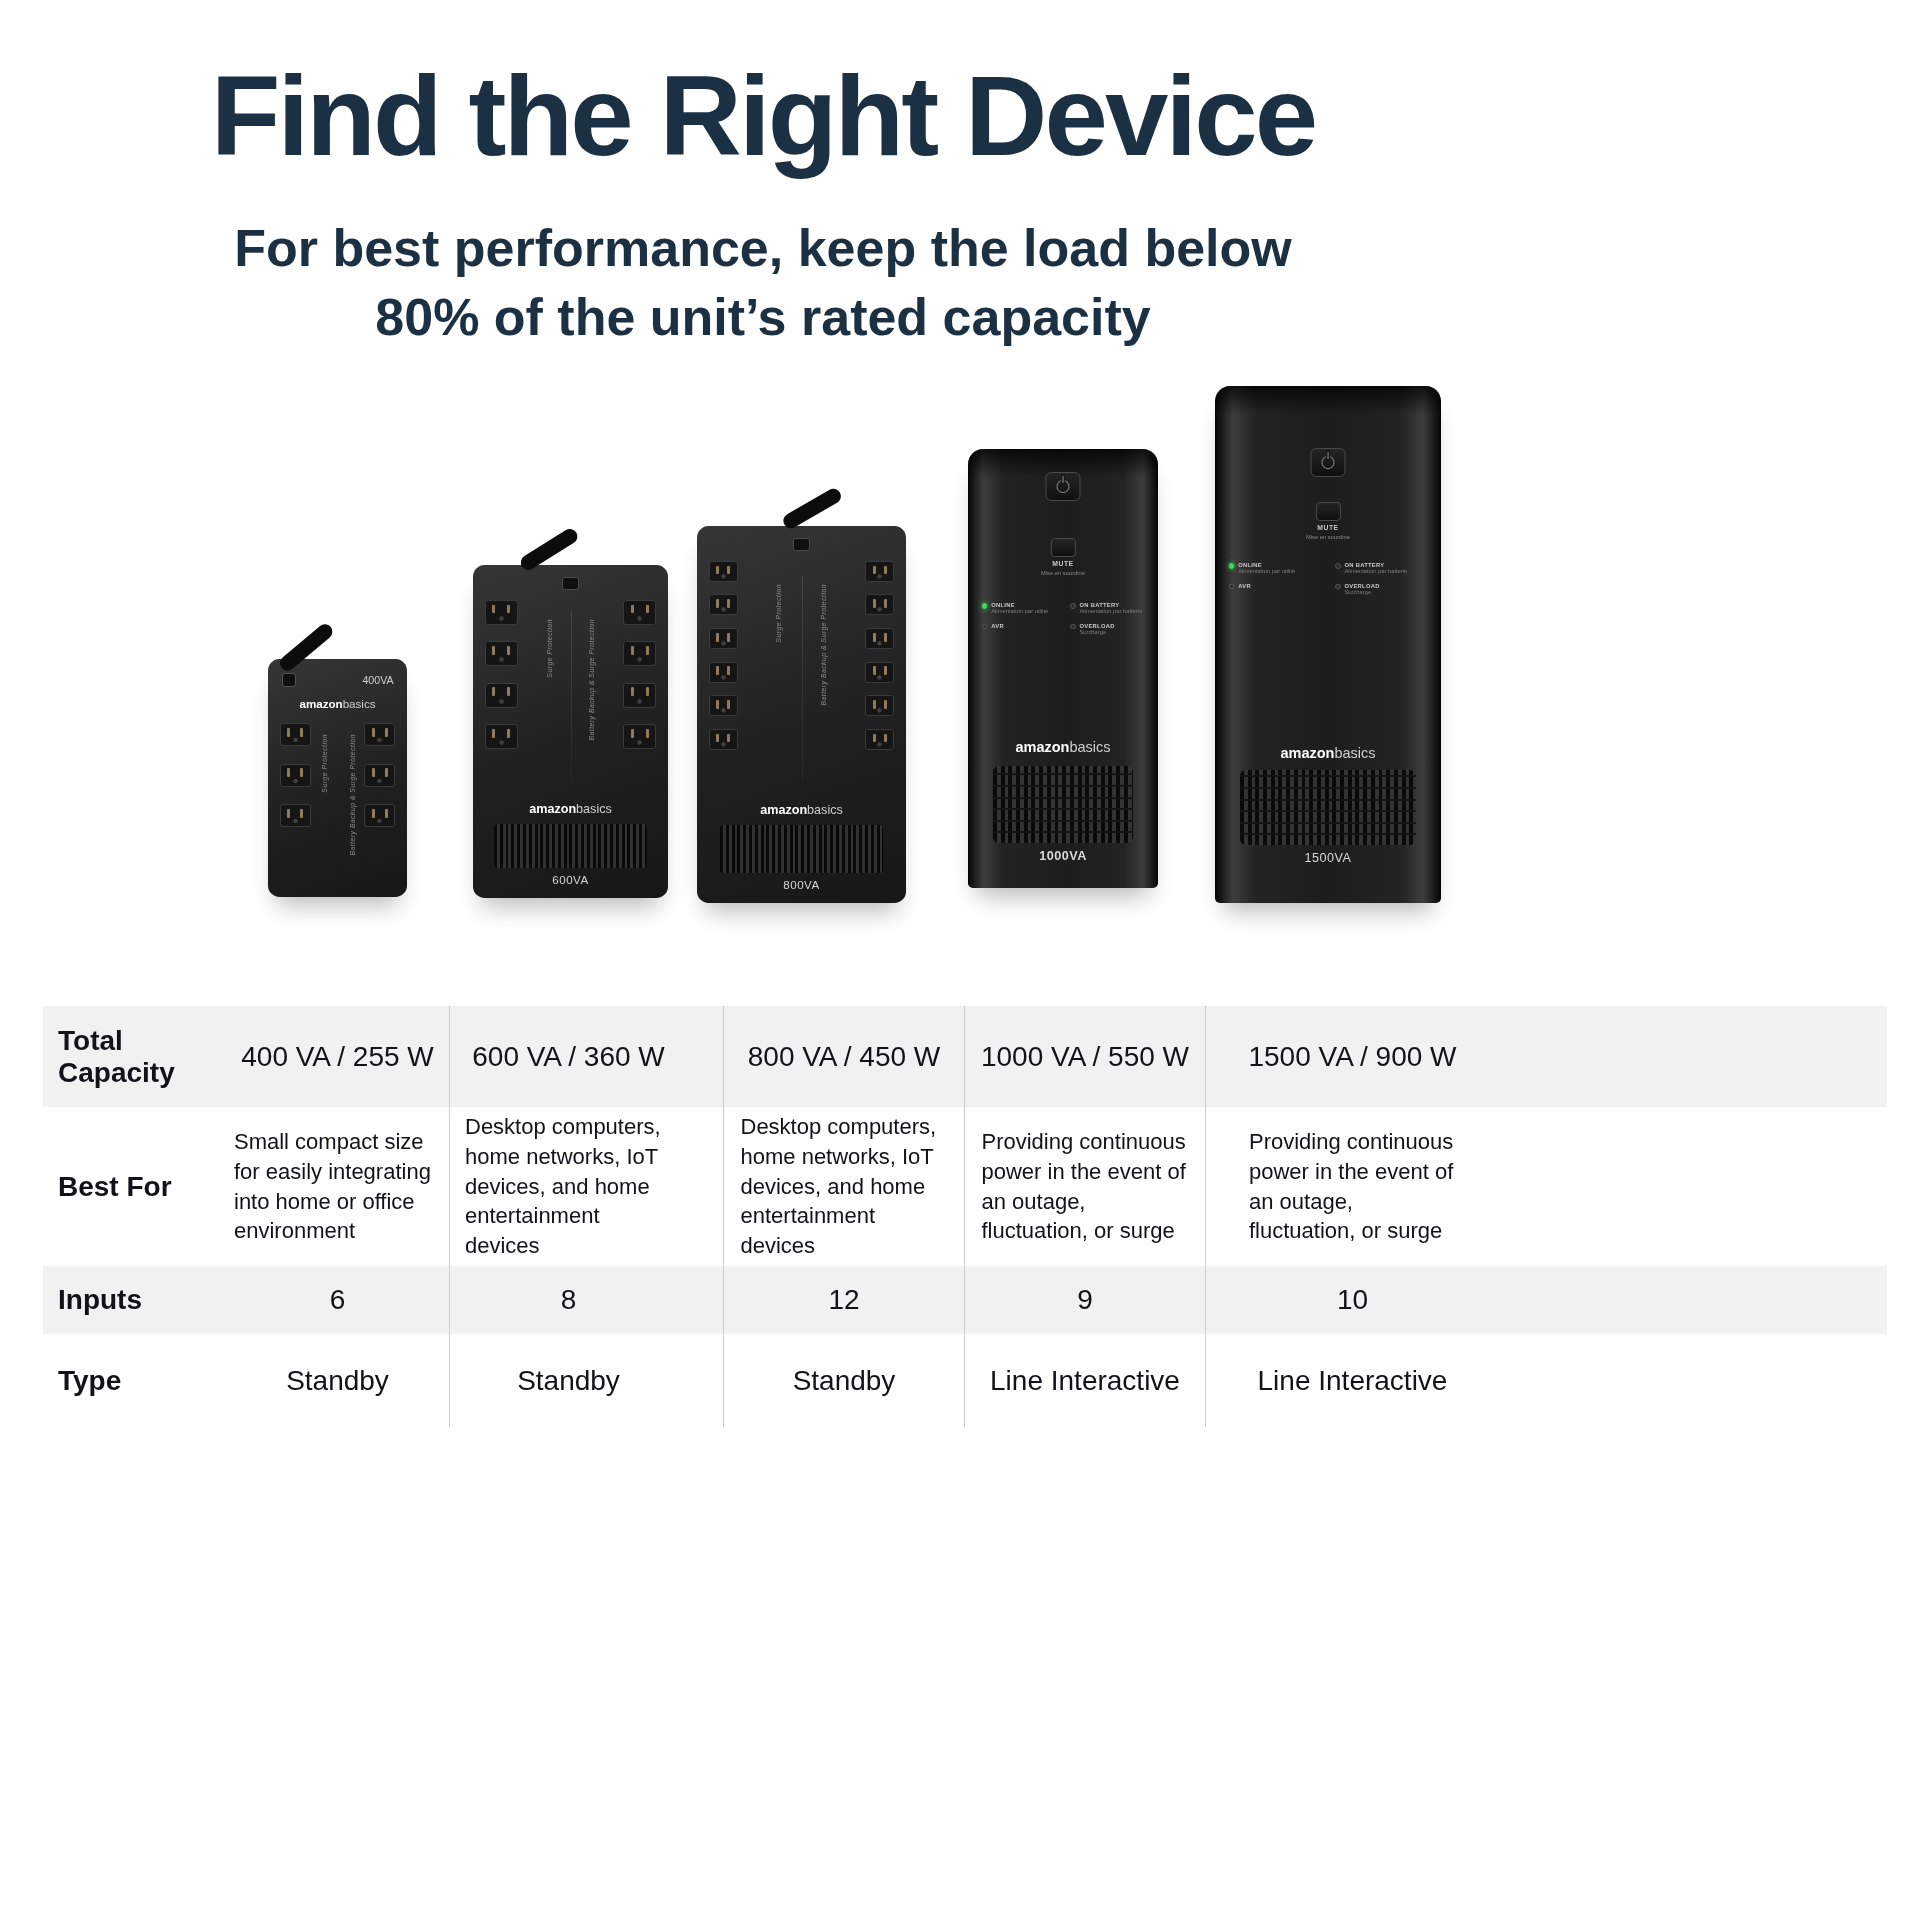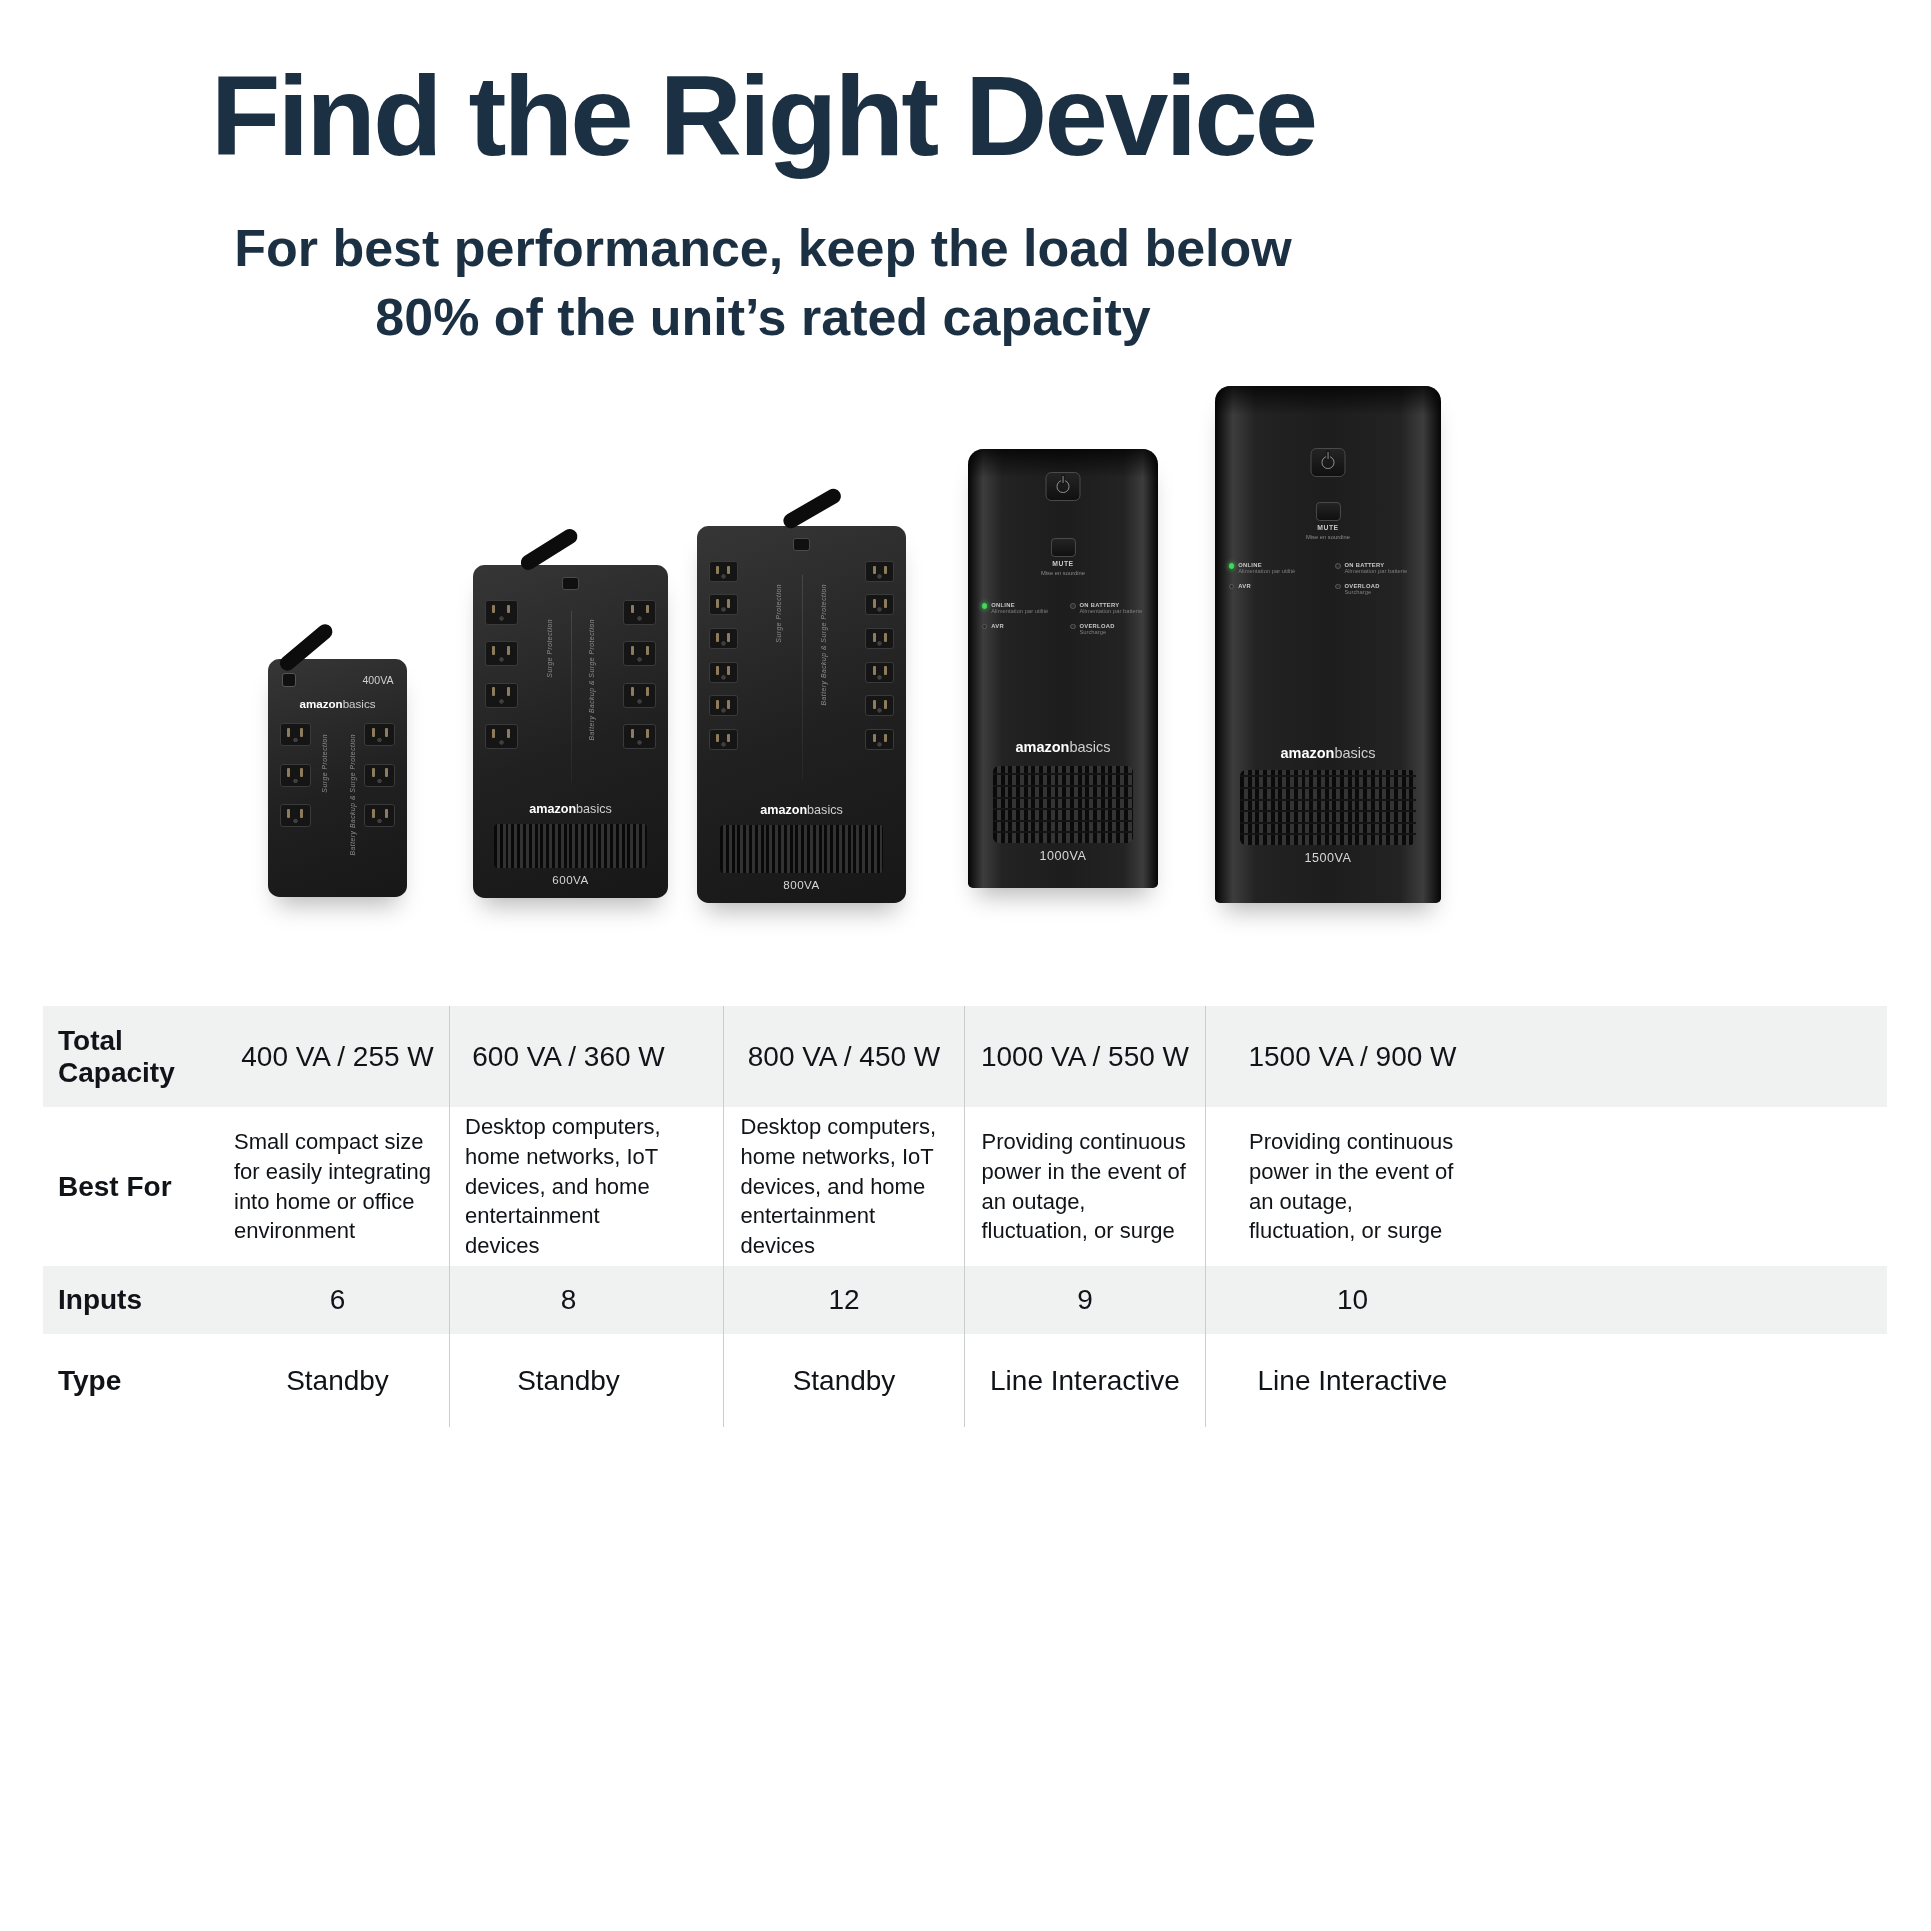--- a/index.html
+++ b/index.html
@@ -83,21 +83,21 @@
   .led-txt{display:flex;flex-direction:column;}
   .led-main{font-size:5.8px;font-weight:700;color:#c9c9c9;letter-spacing:0.3px;}
   .led-sub{font-size:5.8px;color:#7e7e7e;}
   .brand.tw{position:absolute;width:100%;text-align:center;font-size:14.5px;}
   .t4 .brand.tw{top:290px;} .t5 .brand.tw{top:359px;}
   .grille{position:absolute;left:25px;right:25px;background:
           repeating-linear-gradient(0deg,transparent 0 9.7px,#141414 9.7px 11.6px),
           repeating-linear-gradient(90deg,#0a0a0a 0 3.9px,#343434 3.9px 7.7px);border-radius:5.8px;}
   .t4 .grille{top:317px;height:77px;} .t5 .grille{top:384px;height:75px;}
   .va-b{position:absolute;width:100%;text-align:center;font-size:12.6px;color:#d8d8d8;letter-spacing:0.5px;}
-  .t4 .va-b{top:400px;} .t5 .va-b{top:465px;}
+  .t4 .va-b{top:400px;font-weight:bold;} .t5 .va-b{top:465px;}
 
   
   .table{position:absolute;left:43px;top:1006px;width:1844px;}
   .trow{display:flex;box-sizing:border-box;}
   .trow.band{background:#f0f1f1;}
   .r1{height:101px;} .r2{height:159px;} .r3{height:68px;} .r4{height:93px;}
   .tcell{box-sizing:border-box;display:flex;align-items:center;justify-content:center;}
   .lbl{width:183px;justify-content:flex-start;padding-left:15px;font-weight:700;font-size:28px;}
   .c1{width:223px;} .c2{width:238px;} .c3{width:241px;margin-left:36px;} .c4{width:241px;} .c5{width:294px;}
   .c2,.c3,.c4,.c5{border-left:1.9px solid #cdcdcd;}

